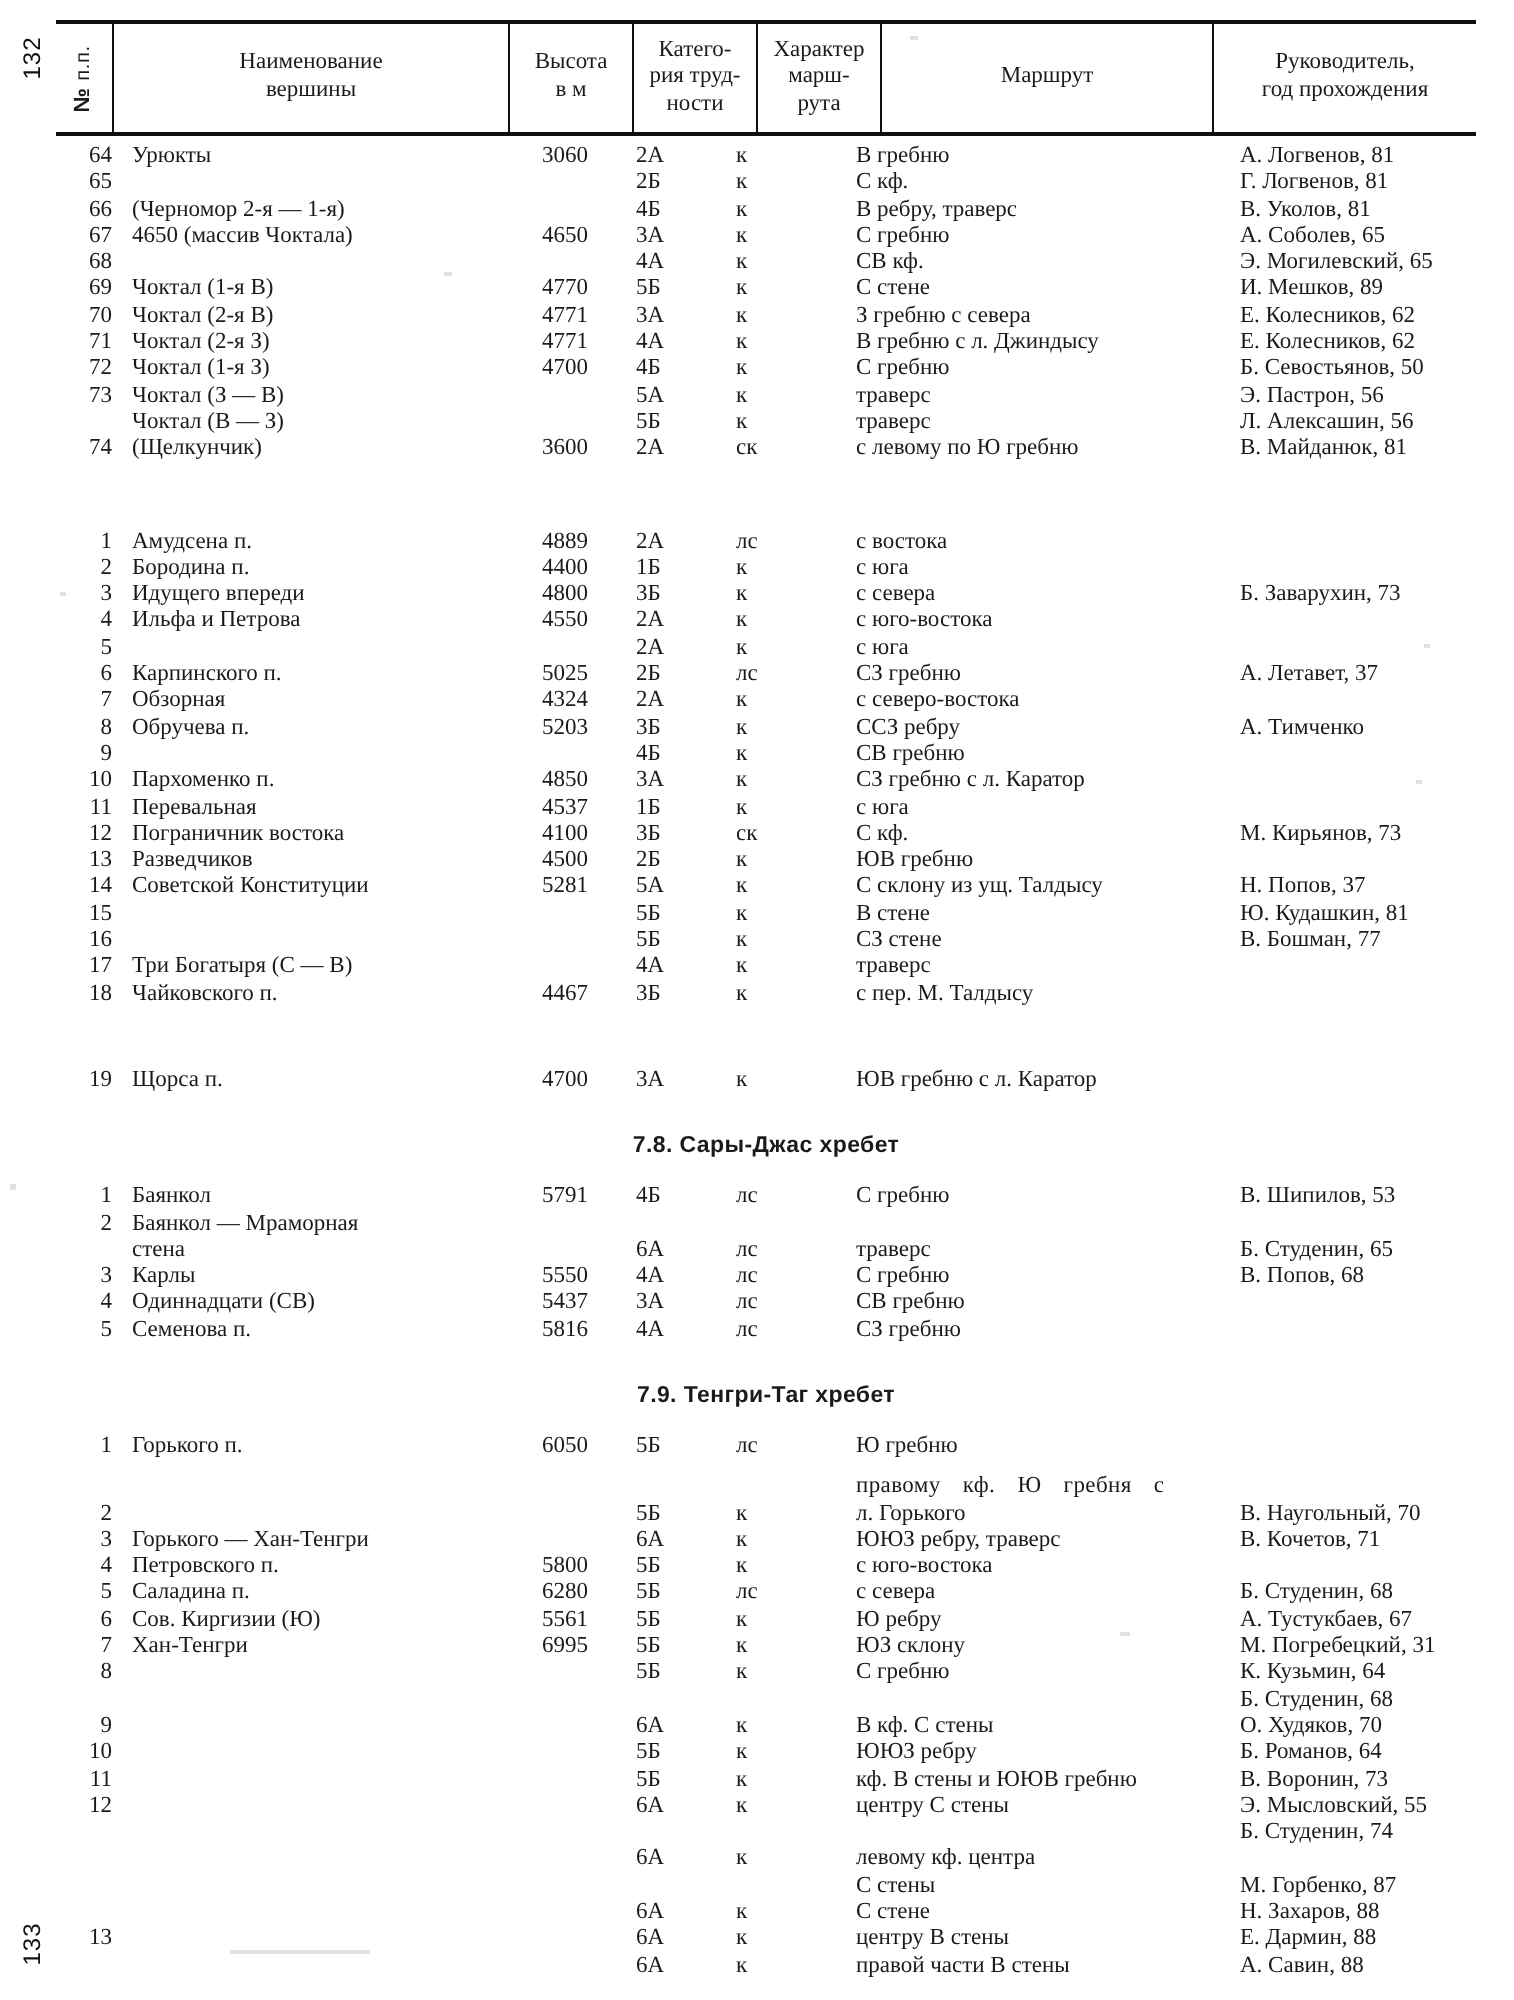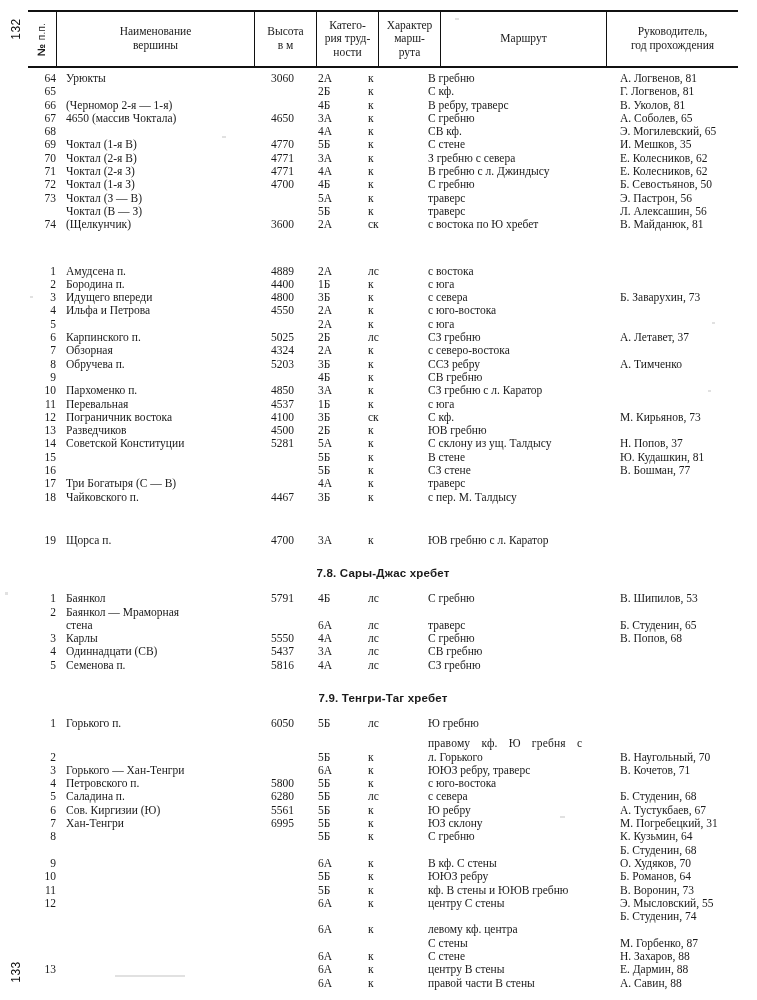--- a/index.html
+++ b/index.html
@@ -225,21 +225,21 @@
       <span class="cell c-route">СВ кф.</span>
       <span class="cell c-lead">Э. Могилевский, 65</span>
     </div>
     <div class="line">
       <span class="cell c-num">69</span>
       <span class="cell c-name">Чоктал (1-я В)</span>
       <span class="cell c-alt">4770</span>
       <span class="cell c-cat">5Б</span>
       <span class="cell c-char">к</span>
       <span class="cell c-route">С стене</span>
-      <span class="cell c-lead">И. Мешков, 35</span>
+      <span class="cell c-lead">И. Мешков, 89</span>
     </div>
     <div class="line">
       <span class="cell c-num">70</span>
       <span class="cell c-name">Чоктал (2-я В)</span>
       <span class="cell c-alt">4771</span>
       <span class="cell c-cat">3А</span>
       <span class="cell c-char">к</span>
       <span class="cell c-route">З гребню с севера</span>
       <span class="cell c-lead">Е. Колесников, 62</span>
     </div>
@@ -275,21 +275,21 @@
       <span class="cell c-char">к</span>
       <span class="cell c-route">траверс</span>
       <span class="cell c-lead">Л. Алексашин, 56</span>
     </div>
     <div class="line">
       <span class="cell c-num">74</span>
       <span class="cell c-name">(Щелкунчик)</span>
       <span class="cell c-alt">3600</span>
       <span class="cell c-cat">2А</span>
       <span class="cell c-char">ск</span>
-      <span class="cell c-route">с востока по Ю хребет</span>
+      <span class="cell c-route">с левому по Ю гребню</span>
       <span class="cell c-lead">В. Майданюк, 81</span>
     </div>
     <div class="spacer-lg"></div>
     <div class="spacer-md"></div>
     <div class="line">
       <span class="cell c-num">1</span>
       <span class="cell c-name">Амудсена п.</span>
       <span class="cell c-alt">4889</span>
       <span class="cell c-cat">2А</span>
       <span class="cell c-char">лс</span>

